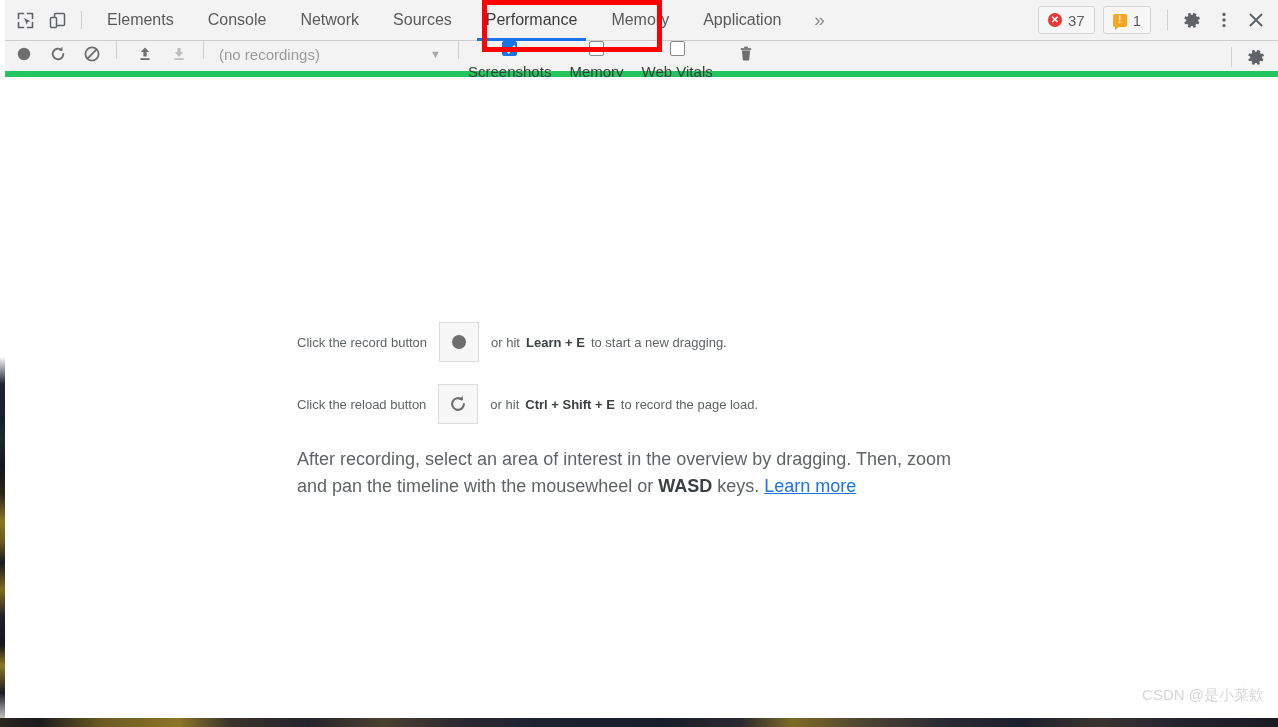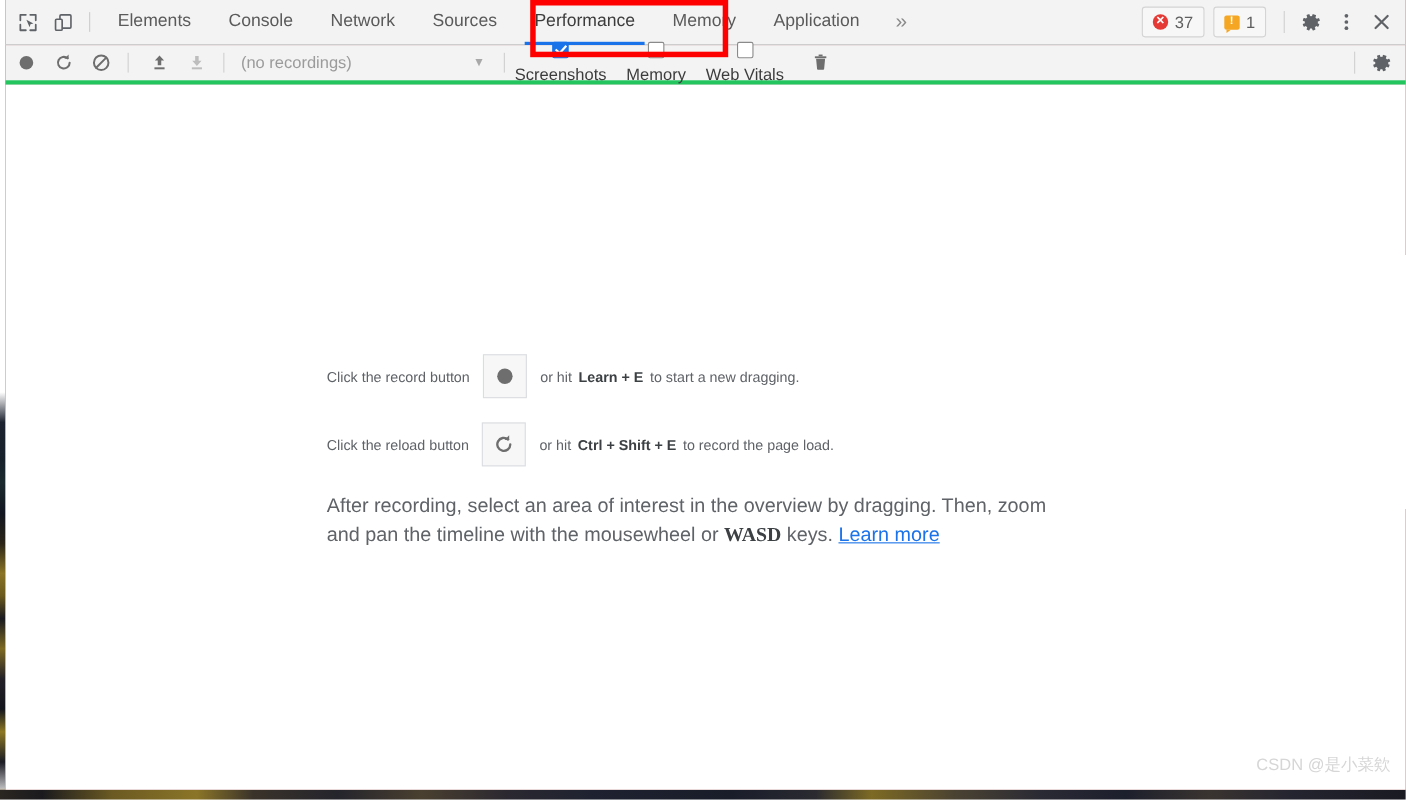--- a/index.html
+++ b/index.html
@@ -37,21 +37,21 @@
   }
   .page-strip-bottom-hairline {
     position: absolute; left: 0; bottom: 9px; width: 1278px; height: 1px;
     background: #c9bfa8;
   }
 
   
   .devtools {
     position: absolute; left: 5px; top: 0;
     width: 1273px; height: 718px;
-    background: #7f1d1d;
+    background: #14532d;
   }
 
   
   .tabbar {
     position: relative;
     height: 41px;
     background: #f3f3f3;
     border-bottom: 1px solid #cdcdcd;
     display: flex; align-items: center;
     box-sizing: border-box;
@@ -124,22 +124,22 @@
     width: 32px; height: 32px;
     display: flex; align-items: center; justify-content: center;
     cursor: pointer;
   }
 
   
   .perfbar {
     position: relative;
     height: 36px;
     background: #f3f3f3;
-    border-bottom: 4px solid #22c55e;
-    display: flex; align-items: center;
+    border-bottom: 6px solid #22c55e;
+    display: flex; align-items: flex-start;
     box-sizing: border-box;
   }
   .pb-btn {
     width: 30px; height: 26px;
     display: flex; align-items: center; justify-content: center;
     cursor: pointer; margin-left: 4px;
   }
   .pb-sep { width: 1px; height: 18px; background: #cfcfcf; margin: 0 9px; }
   .recordings-select {
     display: flex; align-items: center;
@@ -199,21 +199,21 @@
     display: inline-flex; align-items: center; justify-content: center;
     width: 40px; height: 40px;
     border: 1px solid #dadce0; background: #f7f7f7;
     margin: 0 12px; cursor: pointer;
     box-sizing: border-box;
   }
   .para {
     font-size: 18px; color: #5f6368; line-height: 1.52;
     max-width: 680px;
   }
-  .para b { color: #3c4043; font-weight: bold; font-family: Liberation Serif, serif; }
+  .para b { color: #3c4043; font-weight: bold; }
   .learn-more {
     color: #1a73e8; text-decoration: underline; cursor: pointer;
   }
 
   
   .redbox {
     position: absolute;
     left: 482px; top: 0px;
     width: 180px; height: 52px;
     border: 5px solid #ff0000;

